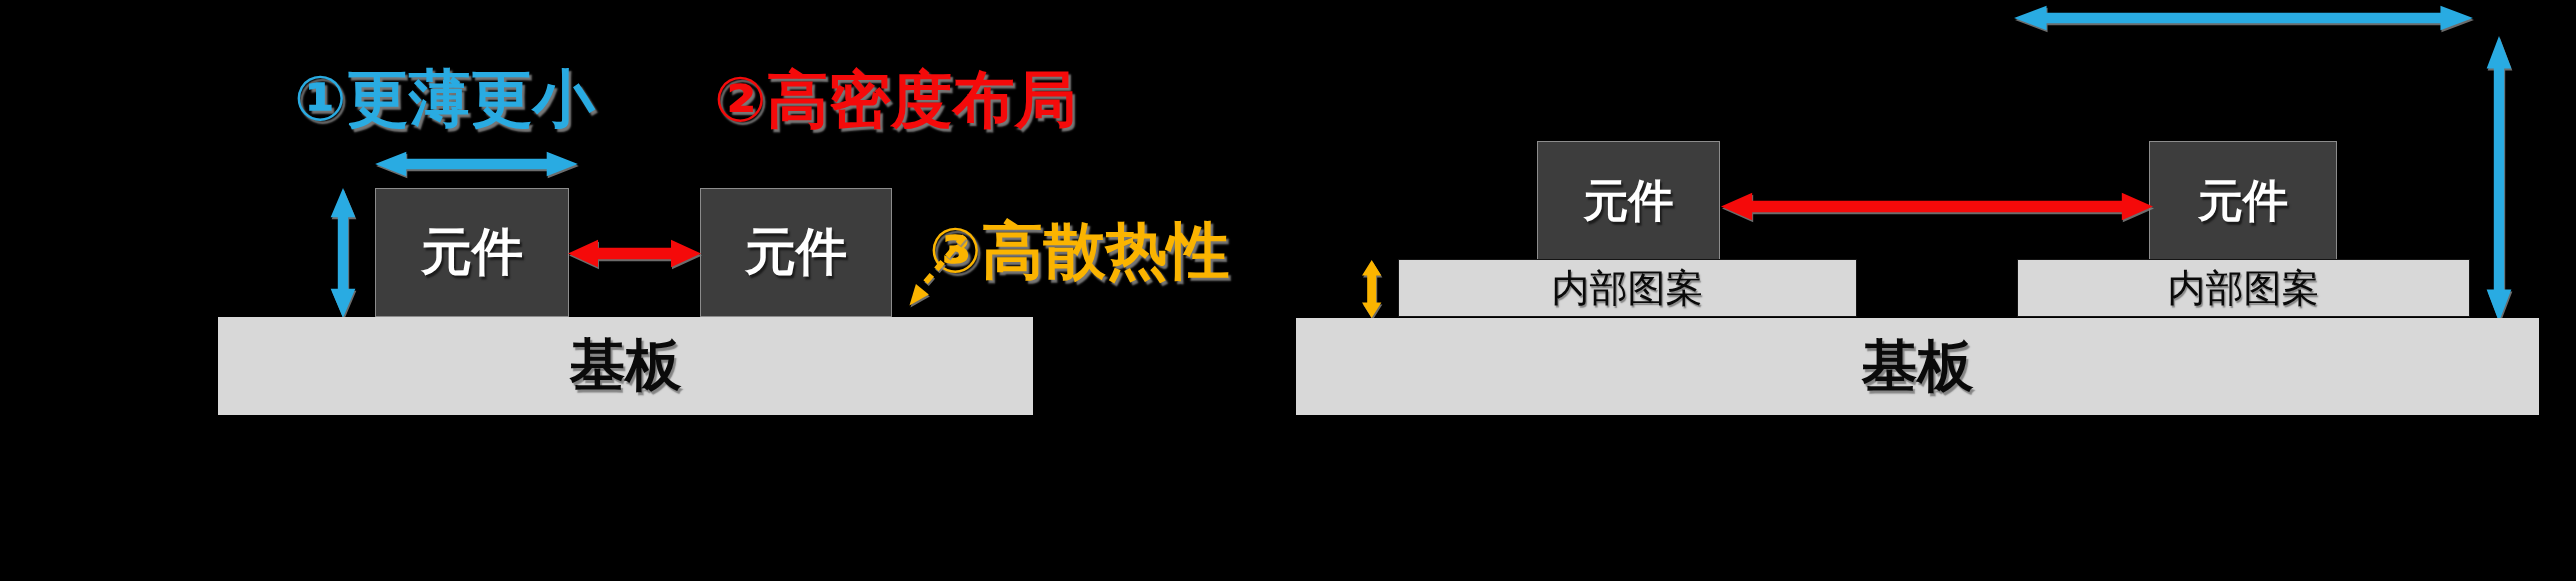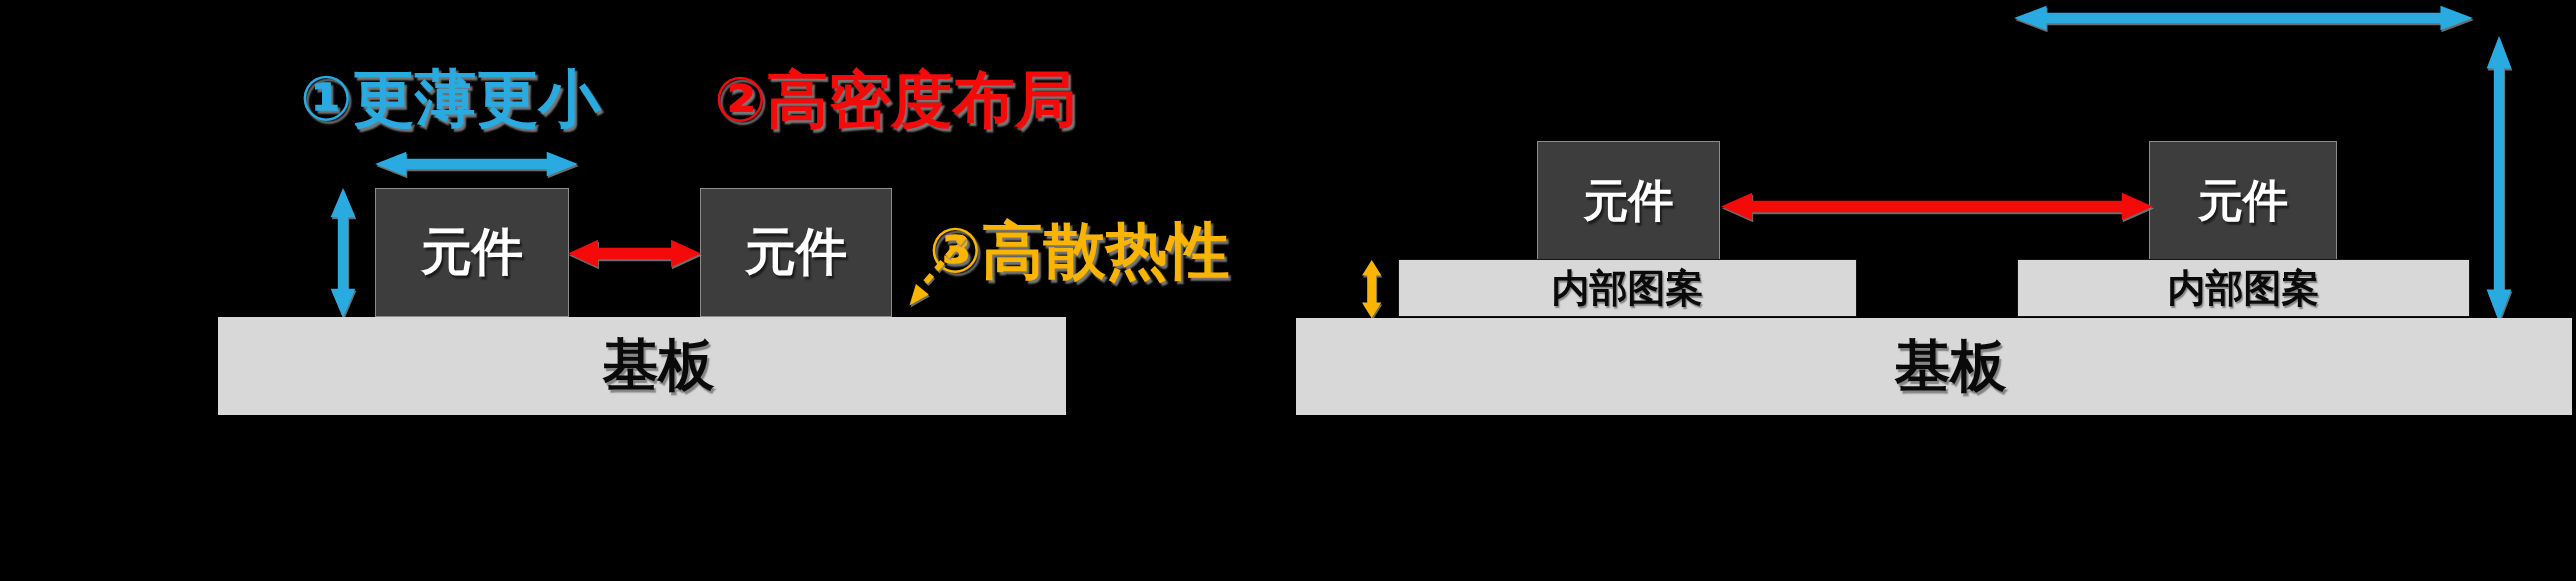--- a/index.html
+++ b/index.html
@@ -38,37 +38,36 @@
     color:var(--text-light);
     font-weight:bold;
     text-shadow:1.9px 2.6px 1.9px rgba(0,0,0,0.55);
   }
   .pattern-bar{
     background:var(--surface-gray);
     border:1.9px solid #141414;
     box-sizing:border-box;
     display:flex;align-items:center;justify-content:center;
     color:var(--text-dark);
-    font-weight:bold;
+    font-weight:normal;
     text-shadow:1.3px 1.9px 1.3px rgba(110,110,110,0.8);
   }
   .substrate{
     background:var(--surface-gray);
     display:flex;align-items:center;justify-content:center;
     color:var(--text-dark);
     font-weight:bold;
     text-shadow:1.9px 2.6px 1.3px rgba(110,110,110,0.8);
-    padding-left:33px;
   }
   svg.arrow{overflow:visible;filter:drop-shadow(1.9px 2.6px 0.6px rgba(135,135,135,0.8));}
 </style>
 </head>
 <body>
 
-<div class="abs label label-cyan" style="left:300px;top:57px;font-size:62px;">①更薄更小</div>
+<div class="abs label label-cyan" style="left:294px;top:57px;font-size:62px;">①更薄更小</div>
 
 <div class="abs label label-red" style="left:714px;top:58px;font-size:62px;">②高密度布局</div>
 
 <div class="abs label label-yellow" style="left:929px;top:162px;font-size:62px;">③高散热性</div>
 
 <svg class="arrow abs" style="left:375px;top:151px;" width="203" height="26" viewBox="0 0 312 40">
   <polygon points="0,20 48,1 48,12 264,12 264,1 312,20 264,39 264,28 48,28 48,39" style="fill:var(--accent-cyan);"></polygon>
 </svg>
 
 <svg class="arrow abs" style="left:330px;top:188px;" width="26" height="130" viewBox="0 0 40 200">

